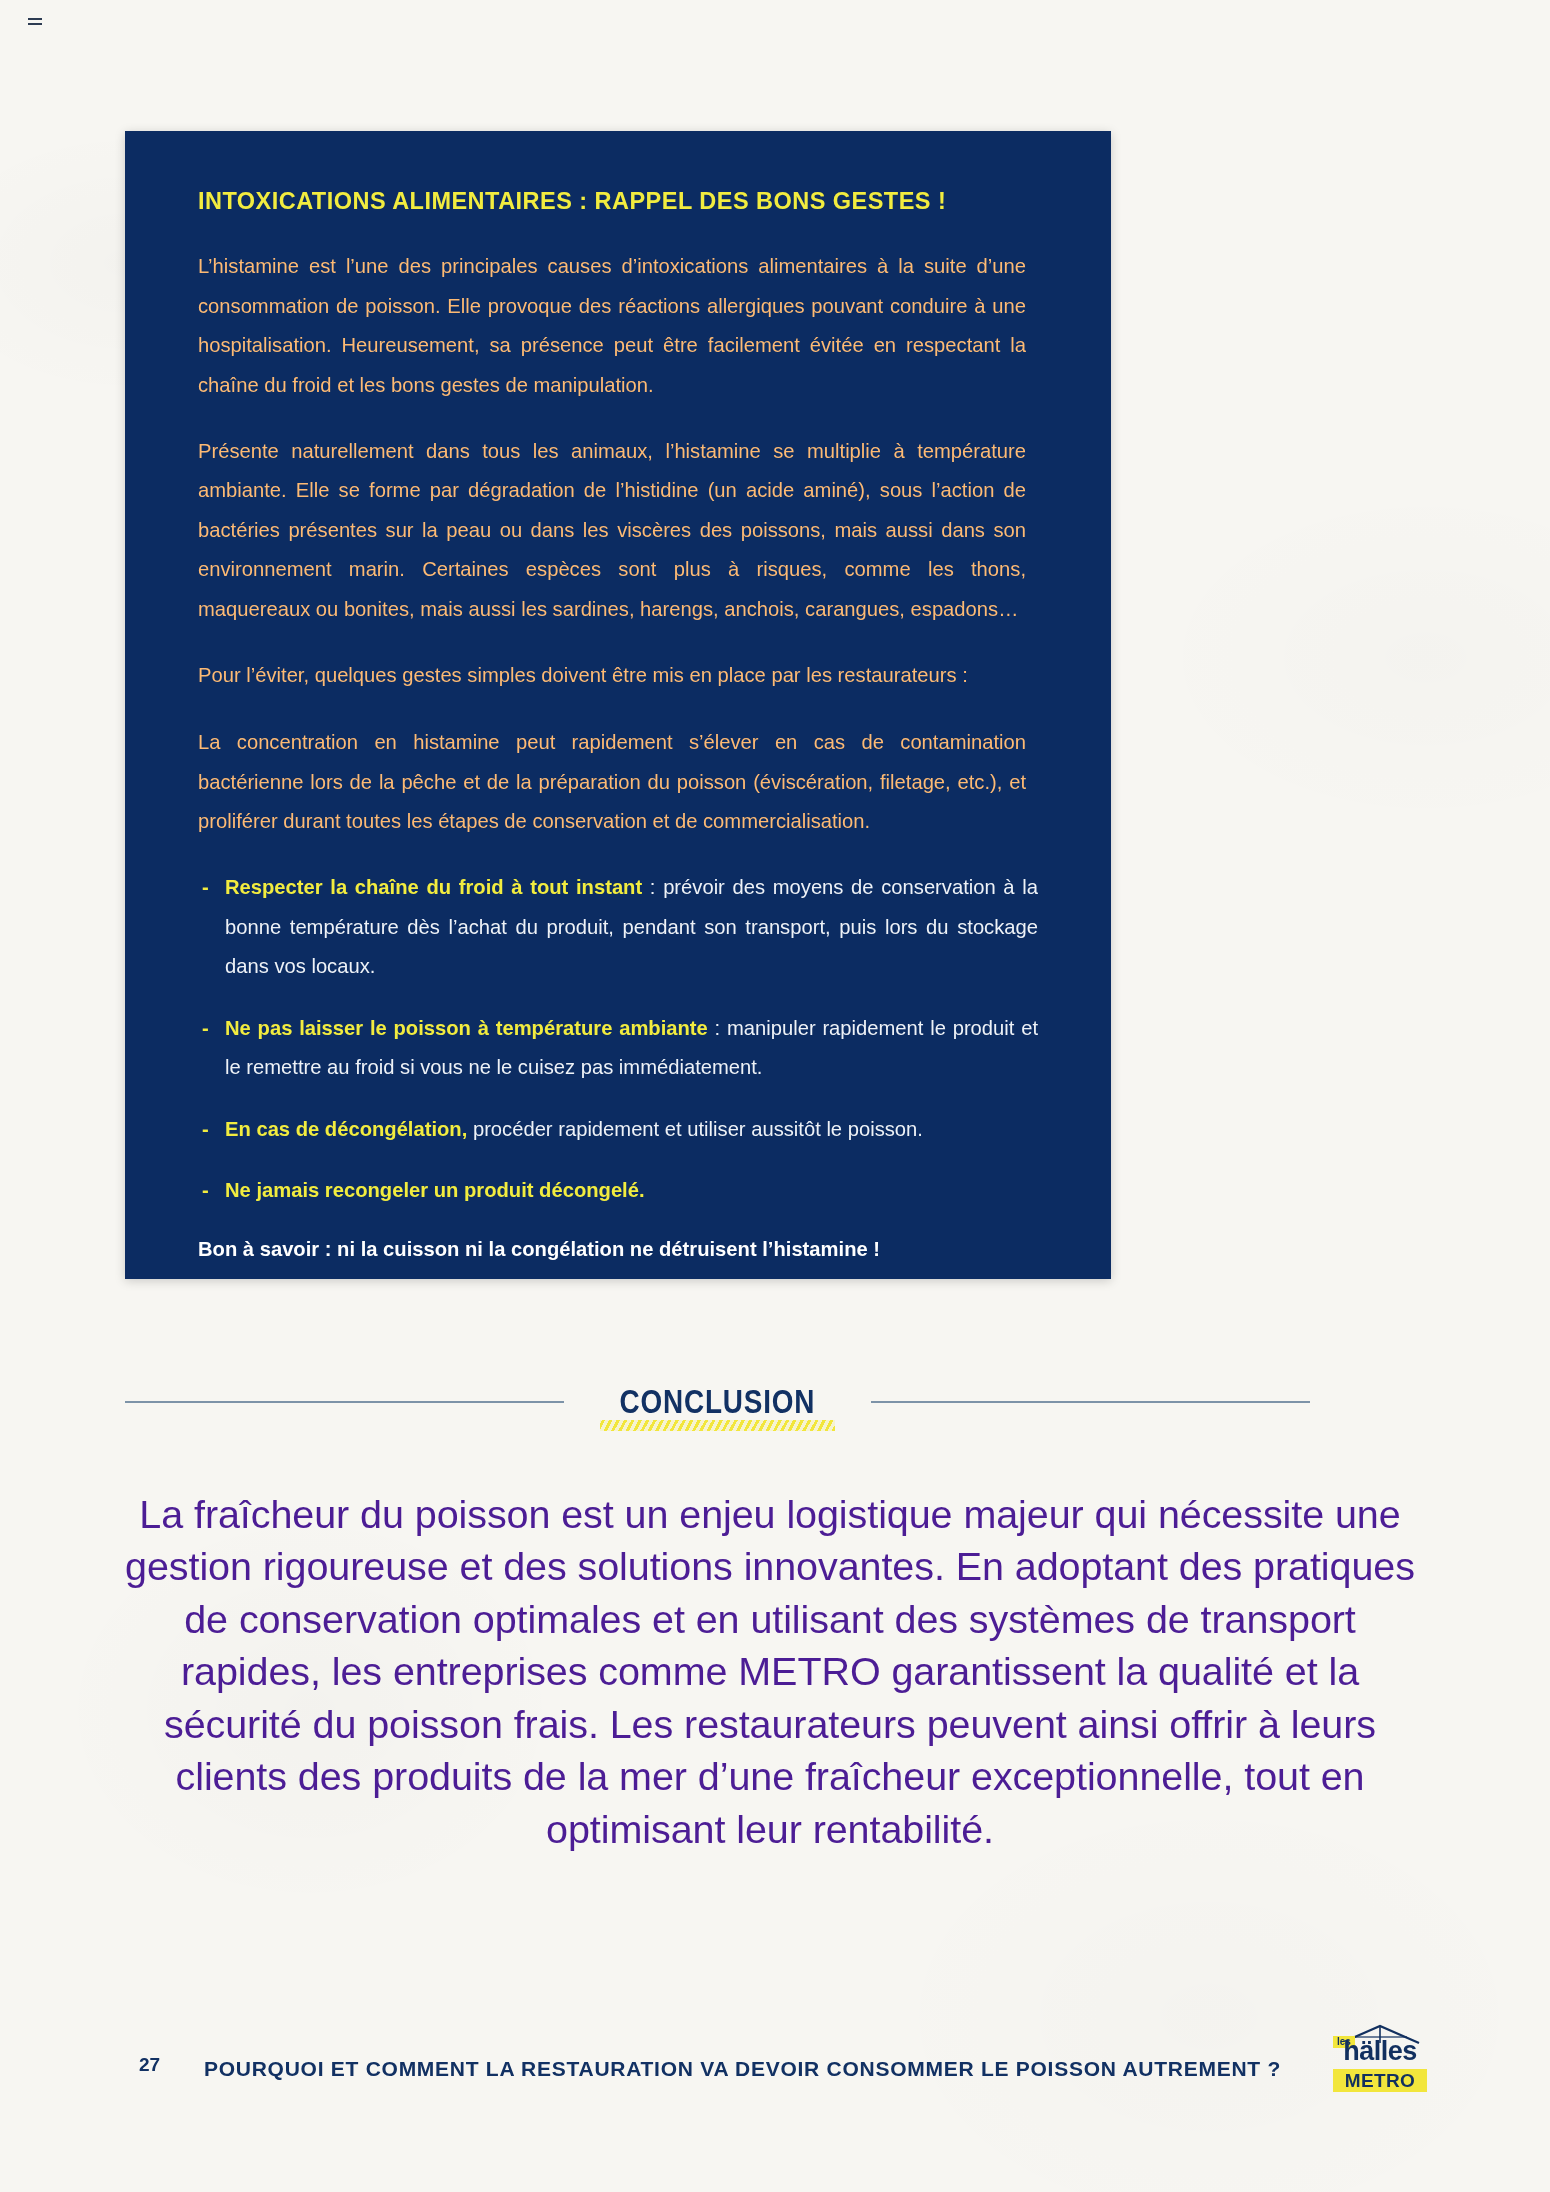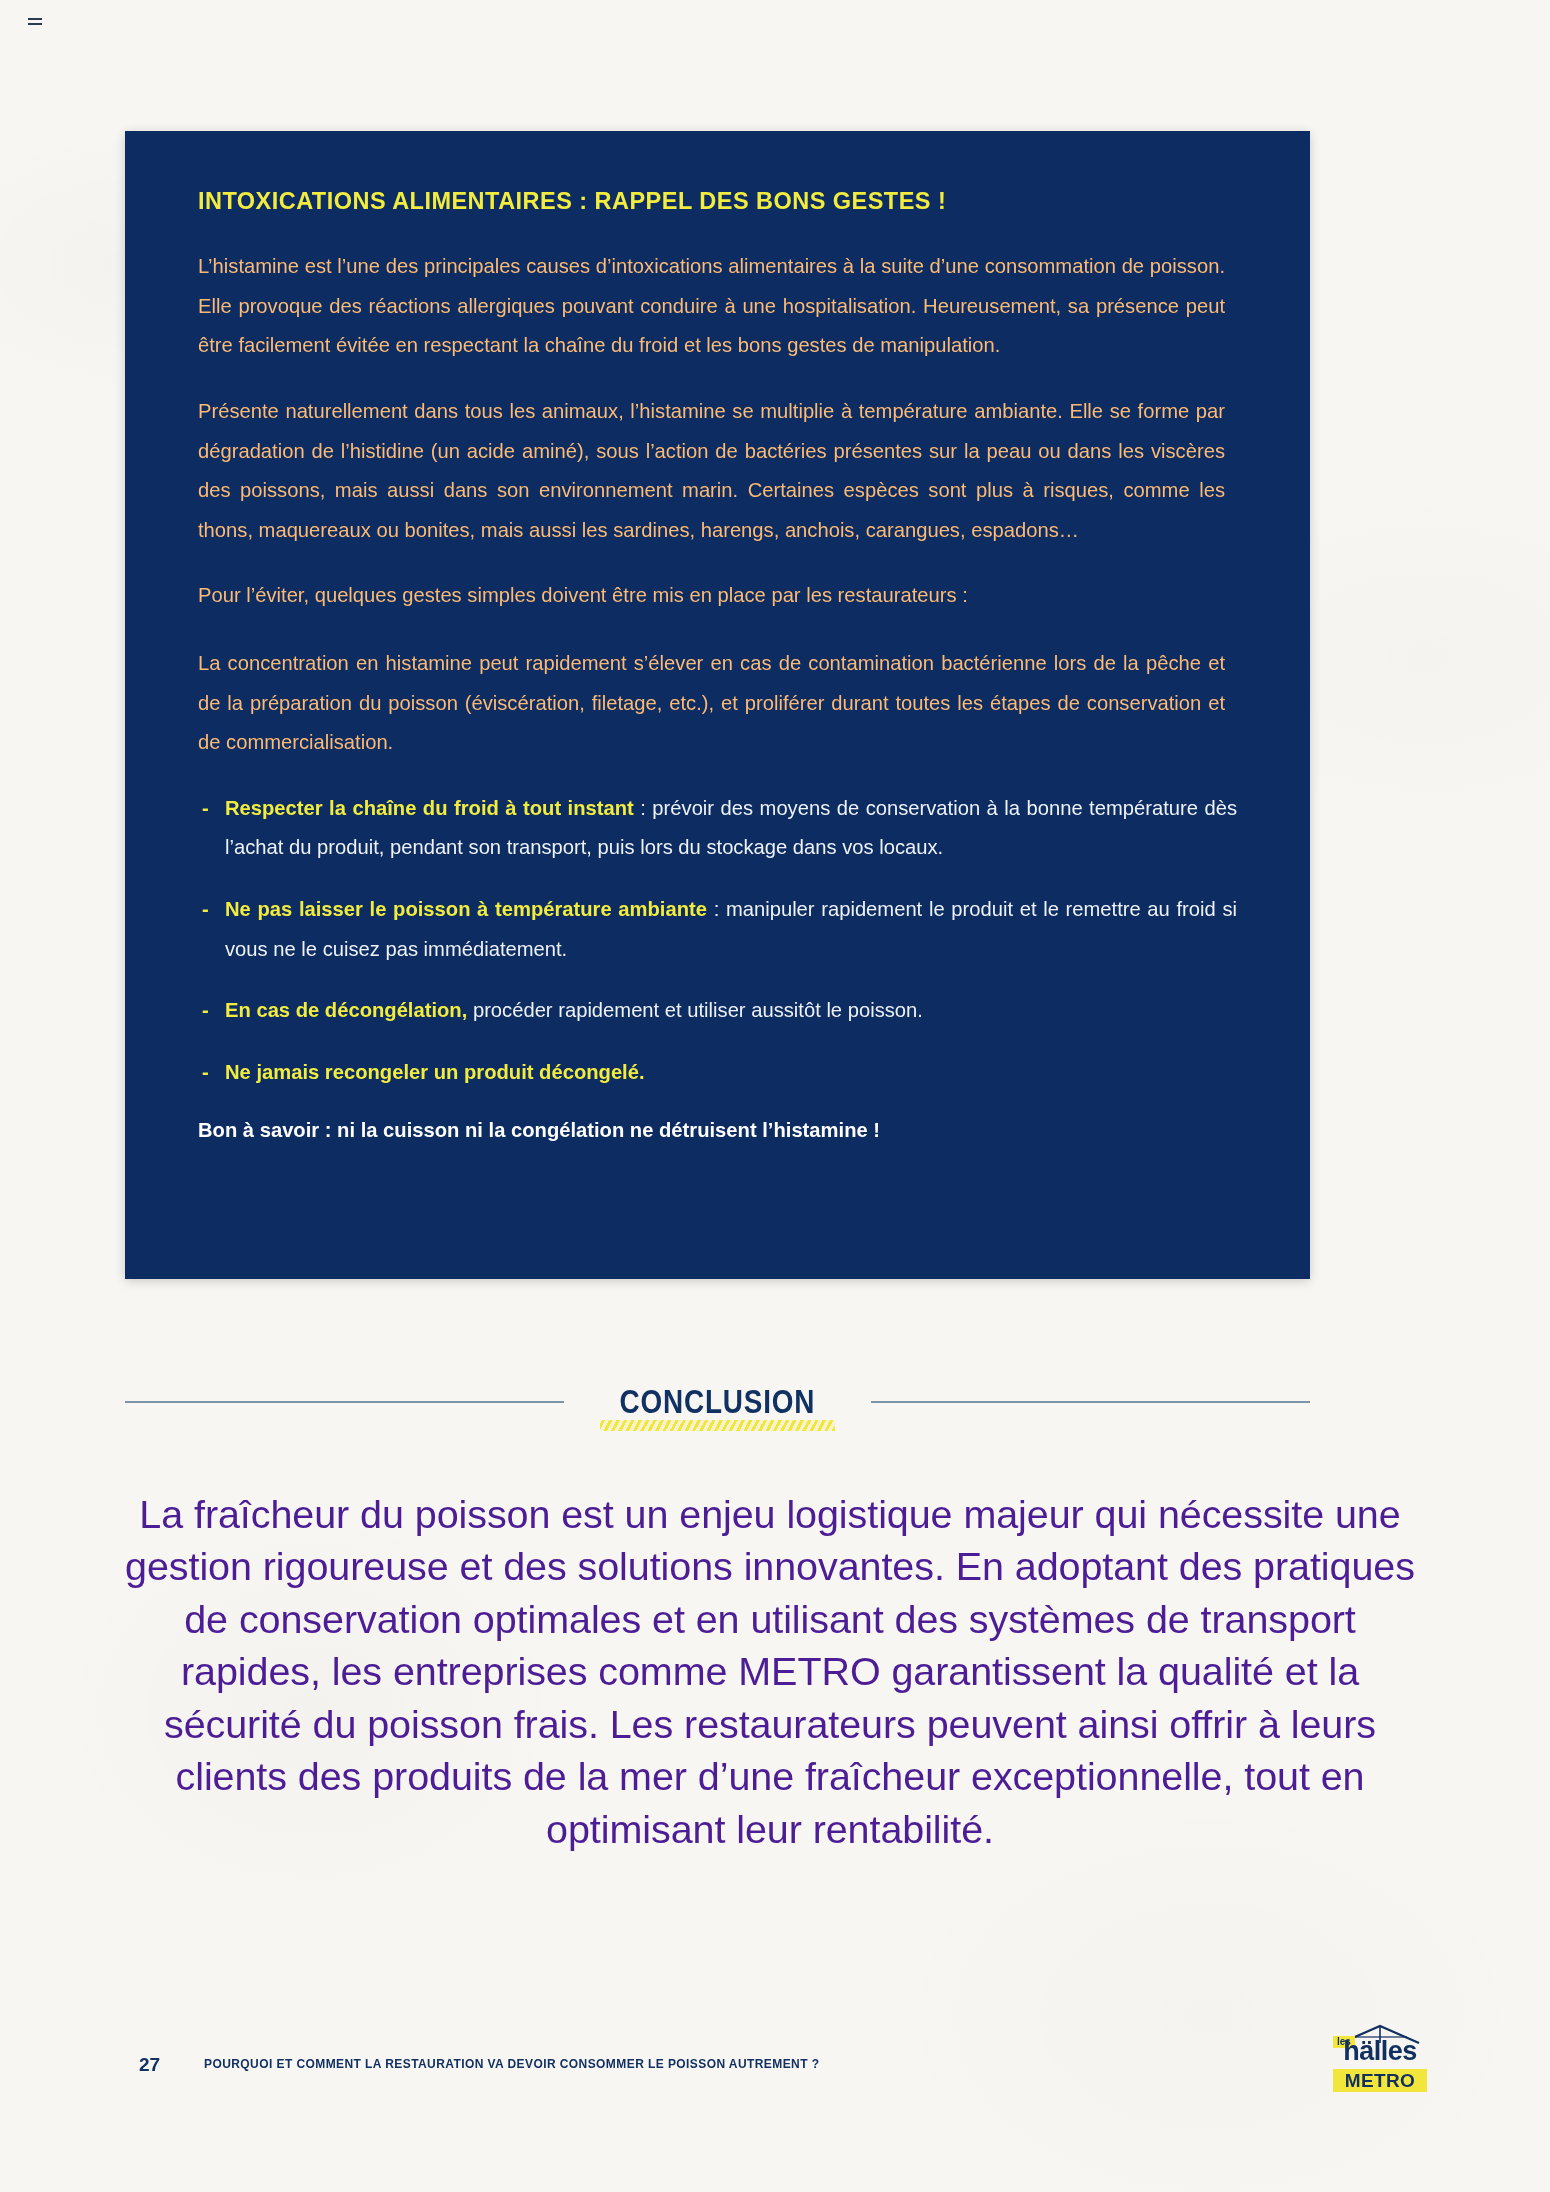--- a/index.html
+++ b/index.html
@@ -42,21 +42,21 @@
     height: 2px;
     background: #2d3b52;
     margin-bottom: 3px;
   }
 
   
   .info-panel {
     position: absolute;
     left: 125px;
     top: 131px;
-    width: 1185px;
+    width: 986px;
     height: 1148px;
     background: #0c2c62;
     box-shadow: 0 2px 10px rgba(0,0,0,0.18);
     z-index: 3;
   }
   .info-inner {
     padding: 56px 73px 0 73px;
   }
   .panel-title {
     color: #f2ec3f;
@@ -187,21 +187,21 @@
     top: 14px;
     color: #123163;
     font-size: 19px;
     font-weight: bold;
   }
   .footer-text {
     position: absolute;
     left: 204px;
     top: 17px;
     color: #123163;
-    font-size: 12px;
+    font-size: 21px;
     font-weight: bold;
     letter-spacing: 0.035em;
   }
 
   
   .logo {
     position: absolute;
     left: 1325px;
     top: -17px;
     width: 110px;

